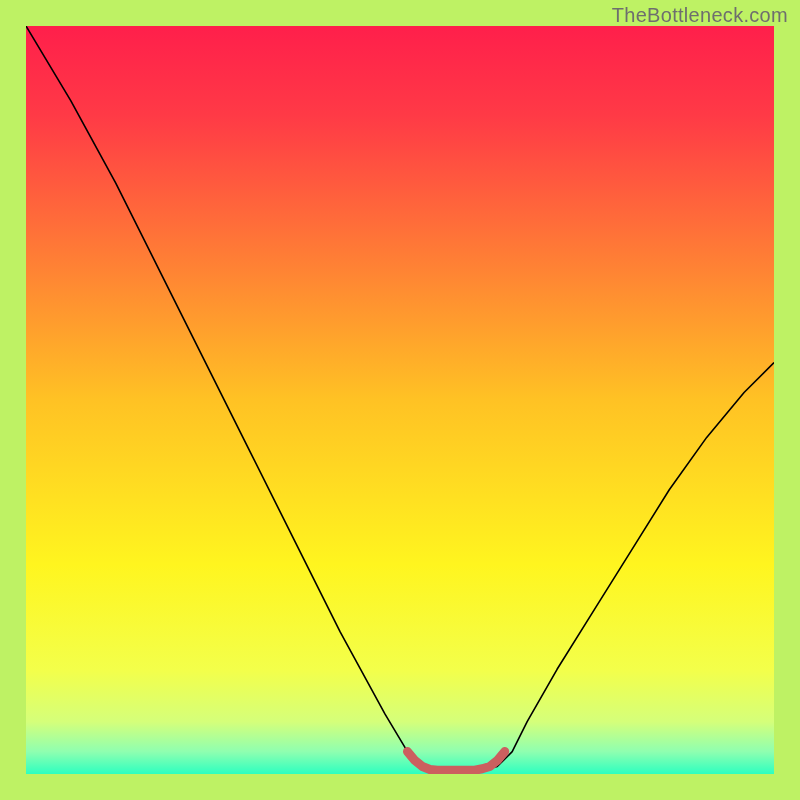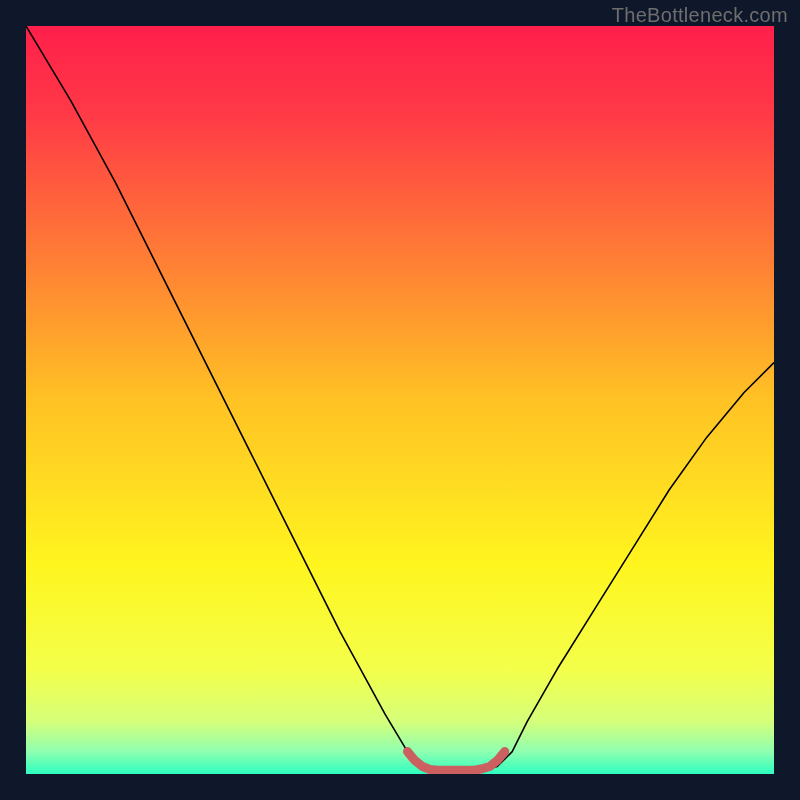--- a/index.html
+++ b/index.html
@@ -8,21 +8,21 @@
     width: 800px;
     height: 800px;
     background: #000;
     overflow: hidden;
     font-family: Arial, Helvetica, sans-serif;
   }
   .frame {
     position: absolute;
     left: 0; top: 0;
     width: 800px; height: 800px;
-    background: #0f172a;
+    background: #bef264;
   }
   .plot {
     position: absolute;
     left: 26px;
     top: 26px;
     width: 748px;
     height: 748px;
     overflow: hidden;
   }
   .watermark {

